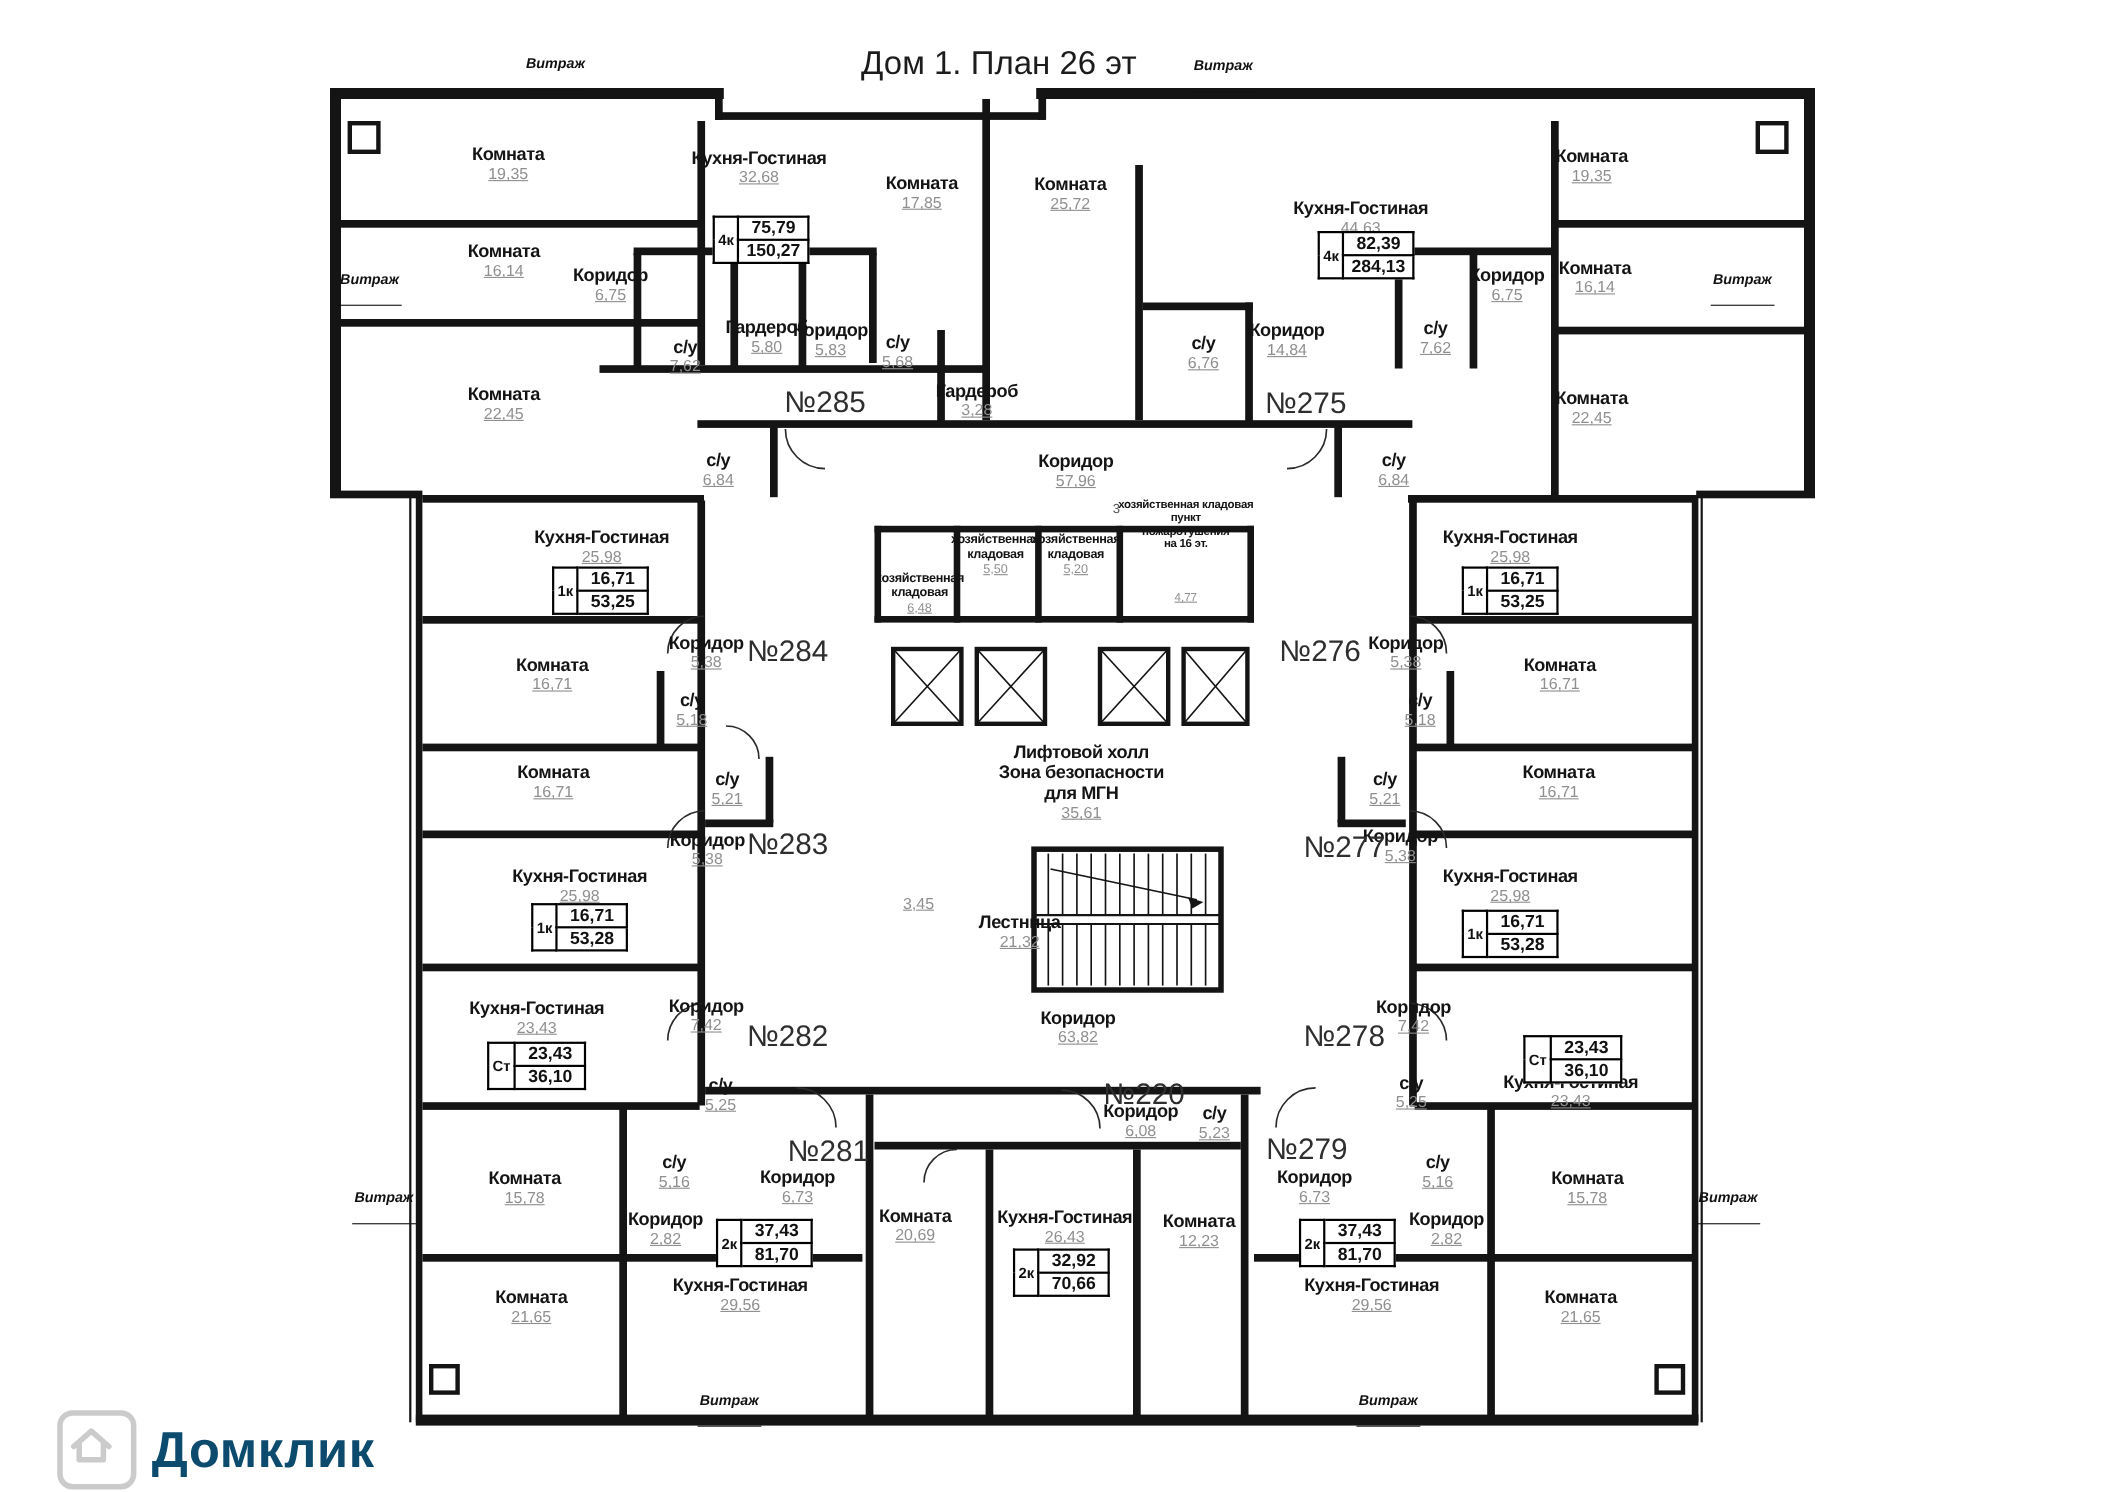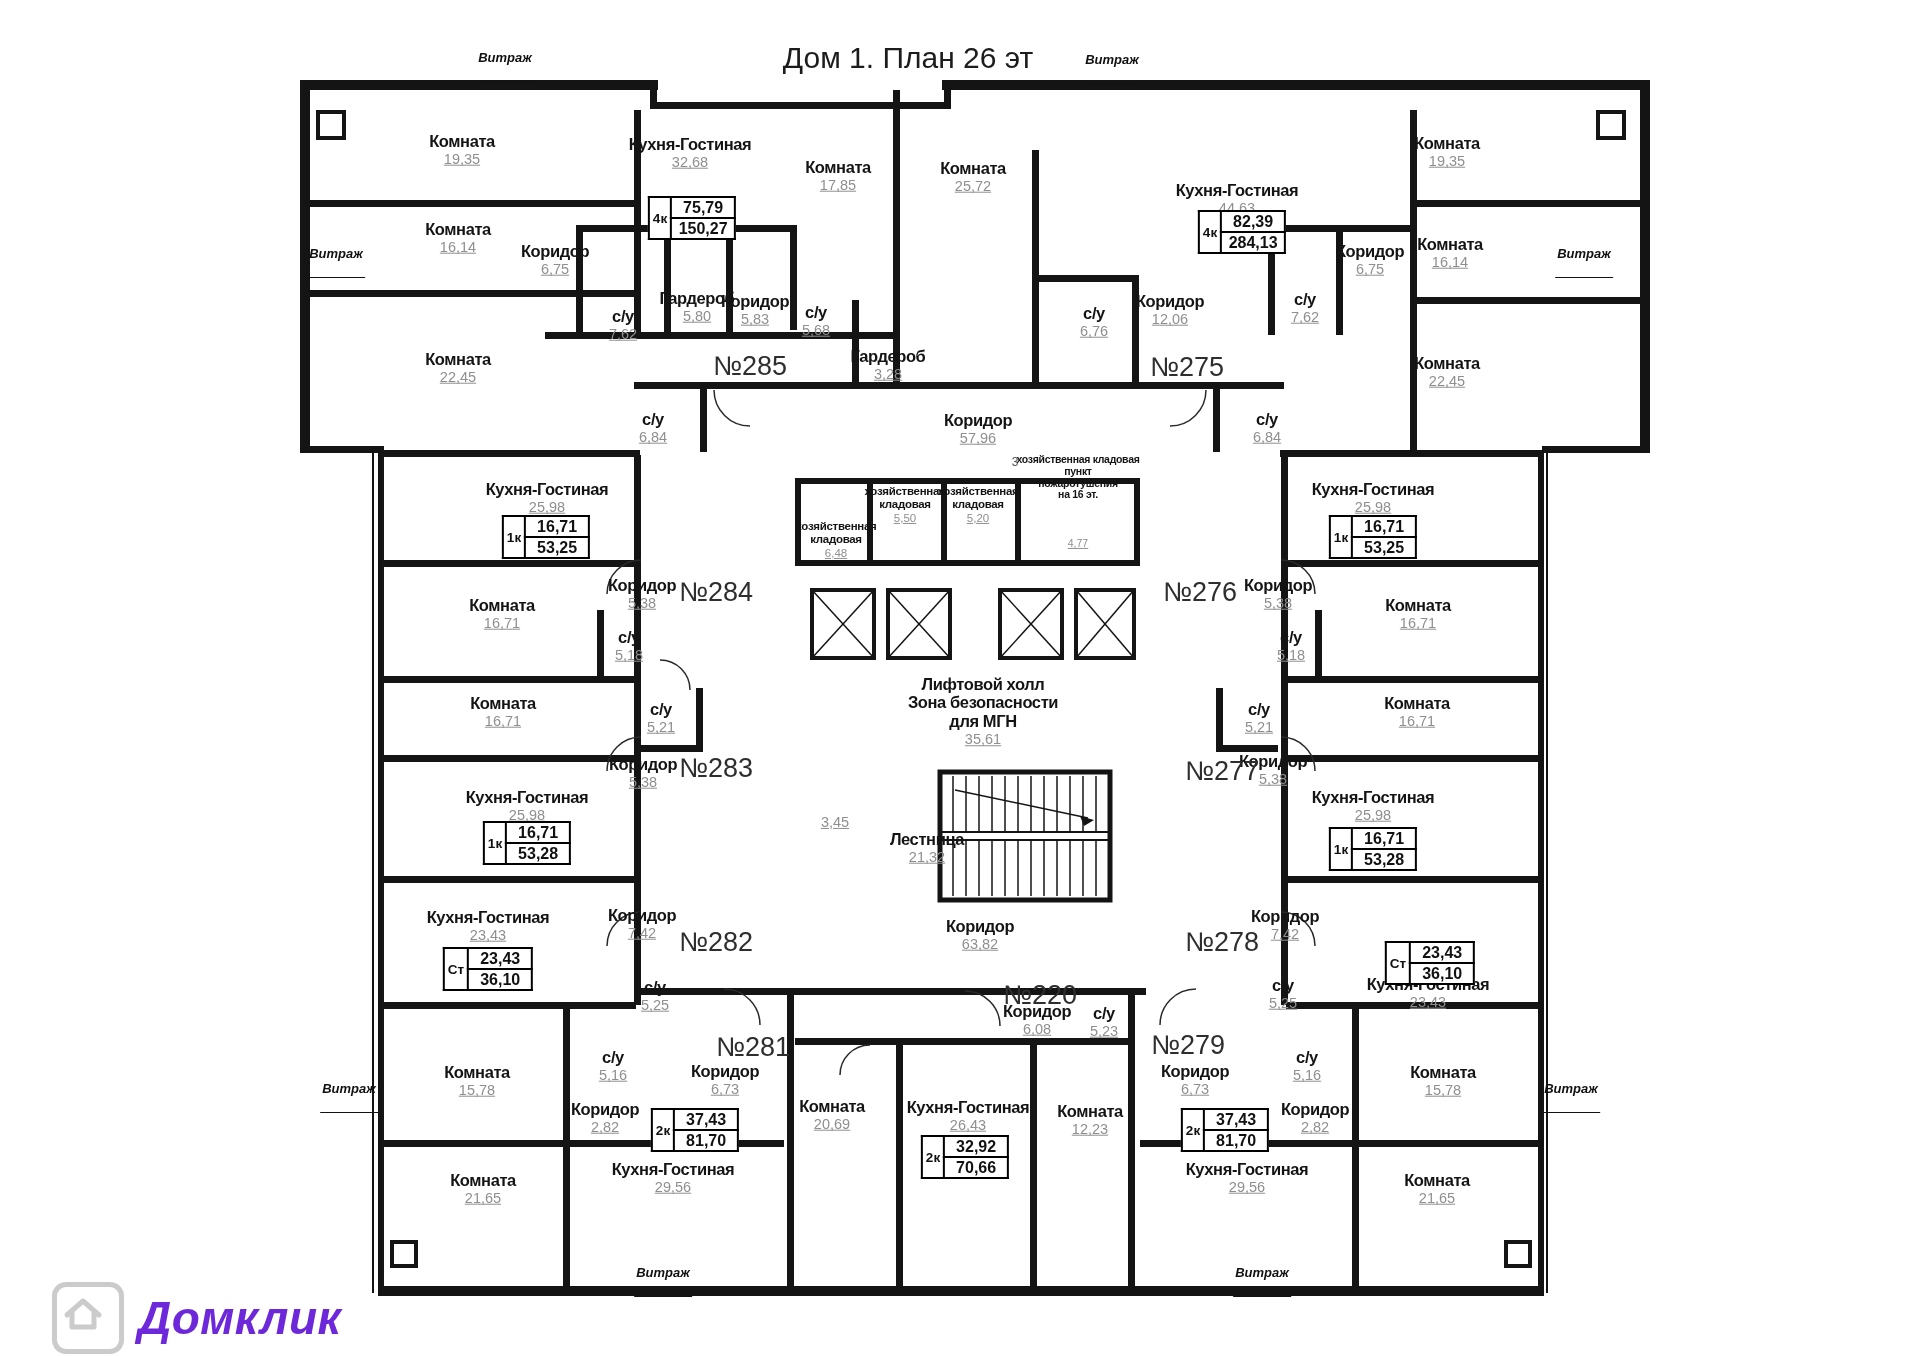--- a/index.html
+++ b/index.html
@@ -19,21 +19,21 @@
            white-space:nowrap;z-index:5;}
   .atable{position:absolute;transform:translate(-50%,-50%);border-collapse:collapse;background:#fff;z-index:6;}
   .atable td{border:2px solid #000;padding:0 5px;text-align:center;font-weight:700;color:#111;}
   .atable td.t{font-size:13.5px;padding:0 3px;}
   .atable td.v{font-size:16px;min-width:52px;line-height:19px;}
   .vitrage{position:absolute;transform:translate(-50%,-50%);font-size:13px;font-weight:700;
            font-style:italic;color:#111;border-bottom:1.6px solid #111;padding:0 2px 16px 2px;z-index:7;white-space:nowrap;}
   .mark3{position:absolute;transform:translate(-50%,-50%);font-size:12px;color:#555;z-index:5;}
   .watermark{position:absolute;left:52px;top:1282px;display:flex;align-items:center;gap:14px;z-index:8;}
   .wm-icon{width:62px;height:62px;border:5px solid #cbcbcb;border-radius:14px;position:relative;}
-  .wm-text{font-size:46px;font-weight:700;color:#6d28d9;letter-spacing:0.5px;font-style:italic;}
+  .wm-text{font-size:46px;font-weight:700;color:#0c4a6e;letter-spacing:0.5px;}
 </style>
 </head>
 <body>
 
 <div id="canvas">
 
   <svg id="walls" viewBox="0 0 1920 1356">
     <g fill="#141414" stroke="none">
 
       <rect x="300" y="80" width="358" height="10"></rect>
@@ -254,21 +254,21 @@
       <div class="room-label" style="left: 973px; top: 177px;">
         <div class="room-name">Комната</div>
         <div class="room-area">25,72</div>
       </div>
       <div class="room-label" style="left: 1094px; top: 322px;">
         <div class="room-name">с/у</div>
         <div class="room-area">6,76</div>
       </div>
       <div class="room-label" style="left: 1170px; top: 310px;">
         <div class="room-name">Коридор</div>
-        <div class="room-area">12,06</div>
+        <div class="room-area">14,84</div>
       </div>
       <div class="room-label" style="left: 1237px; top: 199px;">
         <div class="room-name">Кухня-Гостиная</div>
         <div class="room-area">44,63</div>
       </div>
       <div class="room-label" style="left: 1370px; top: 260px;">
         <div class="room-name">Коридор</div>
         <div class="room-area">6,75</div>
       </div>
       <div class="room-label" style="left: 1450px; top: 253px;">

